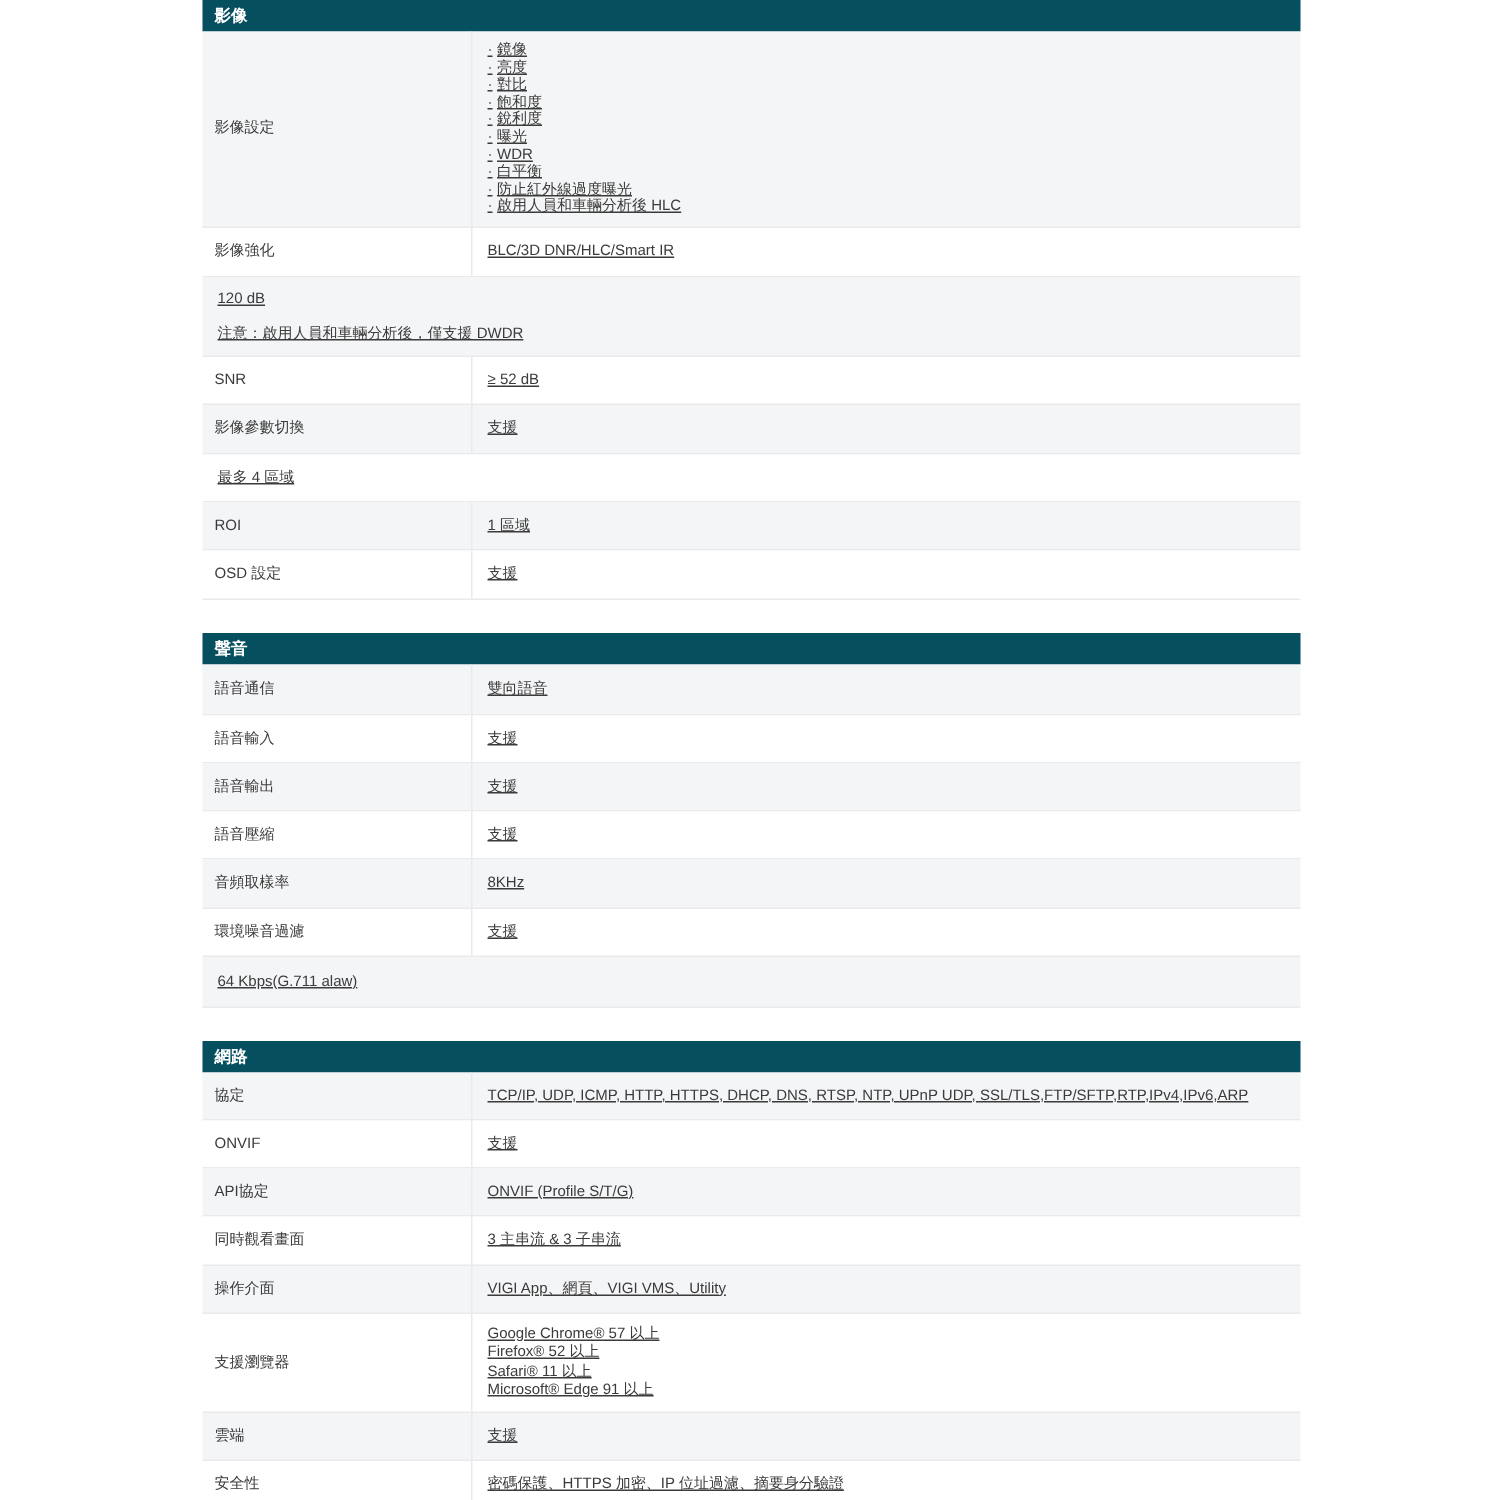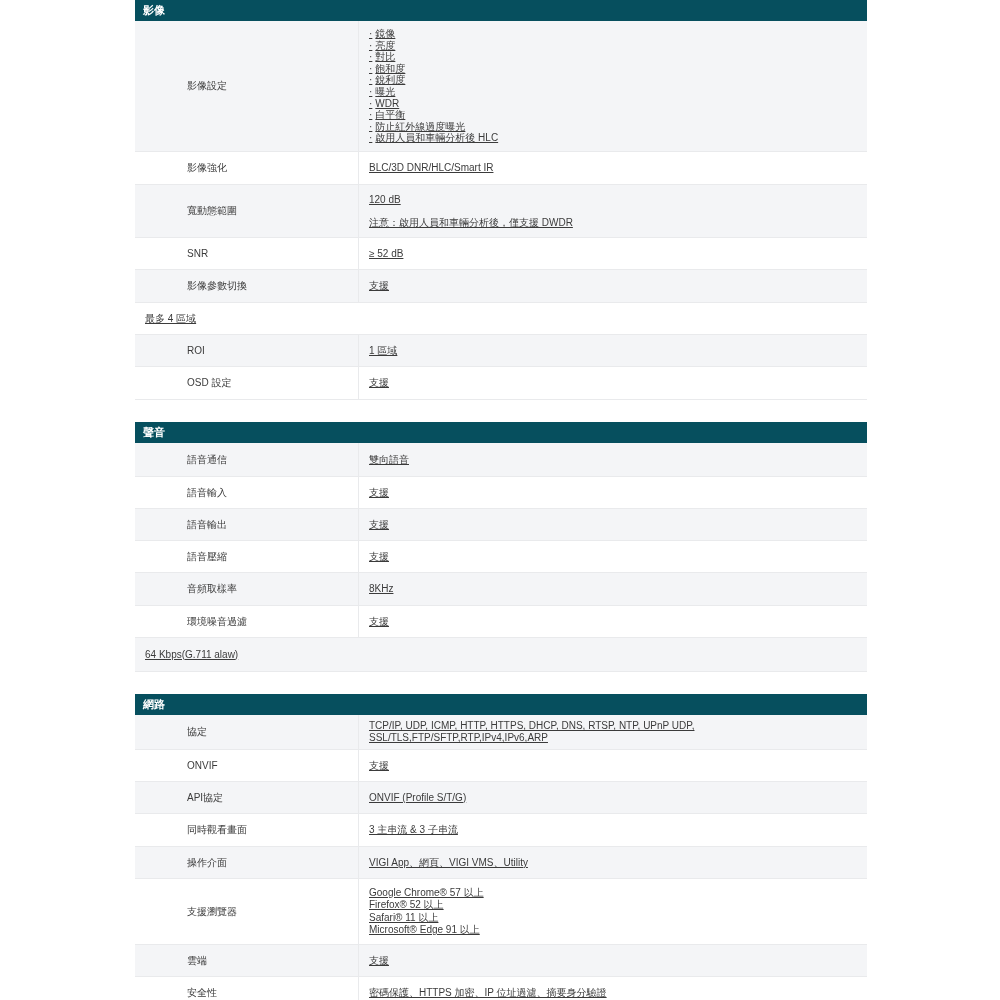--- a/index.html
+++ b/index.html
@@ -44,21 +44,20 @@
     width: 180px;
     flex: 0 0 180px;
     padding: 4px 8px;
     display: flex;
     align-items: center;
     border-right: 1px solid #e9eaec;
     box-sizing: border-box;
     color: #3b3b3b;
     font-size: 10px;
     line-height: 12px;
-    margin-left: 44px;
   }
   .row-value {
     flex: 1;
     padding: 5px 10px;
     display: flex;
     flex-direction: column;
     justify-content: center;
     color: #3b3b3b;
     font-size: 10px;
     line-height: 12px;
@@ -114,21 +113,20 @@
         </ul>
       </div>
     </div>
 
     <div class="row h33">
       <div class="row-label">影像強化</div>
       <div class="row-value">BLC/3D DNR/HLC/Smart IR</div>
     </div>
 
     <div class="row alt h53">
-      <div class="row-label">寬動態範圍</div>
       <div class="row-value">
         <div>120 dB</div>
         <div class="note-line">注意：啟用人員和車輛分析後，僅支援 DWDR</div>
       </div>
     </div>
 
     <div class="row h32">
       <div class="row-label">SNR</div>
       <div class="row-value">≥ 52 dB</div>
     </div>

